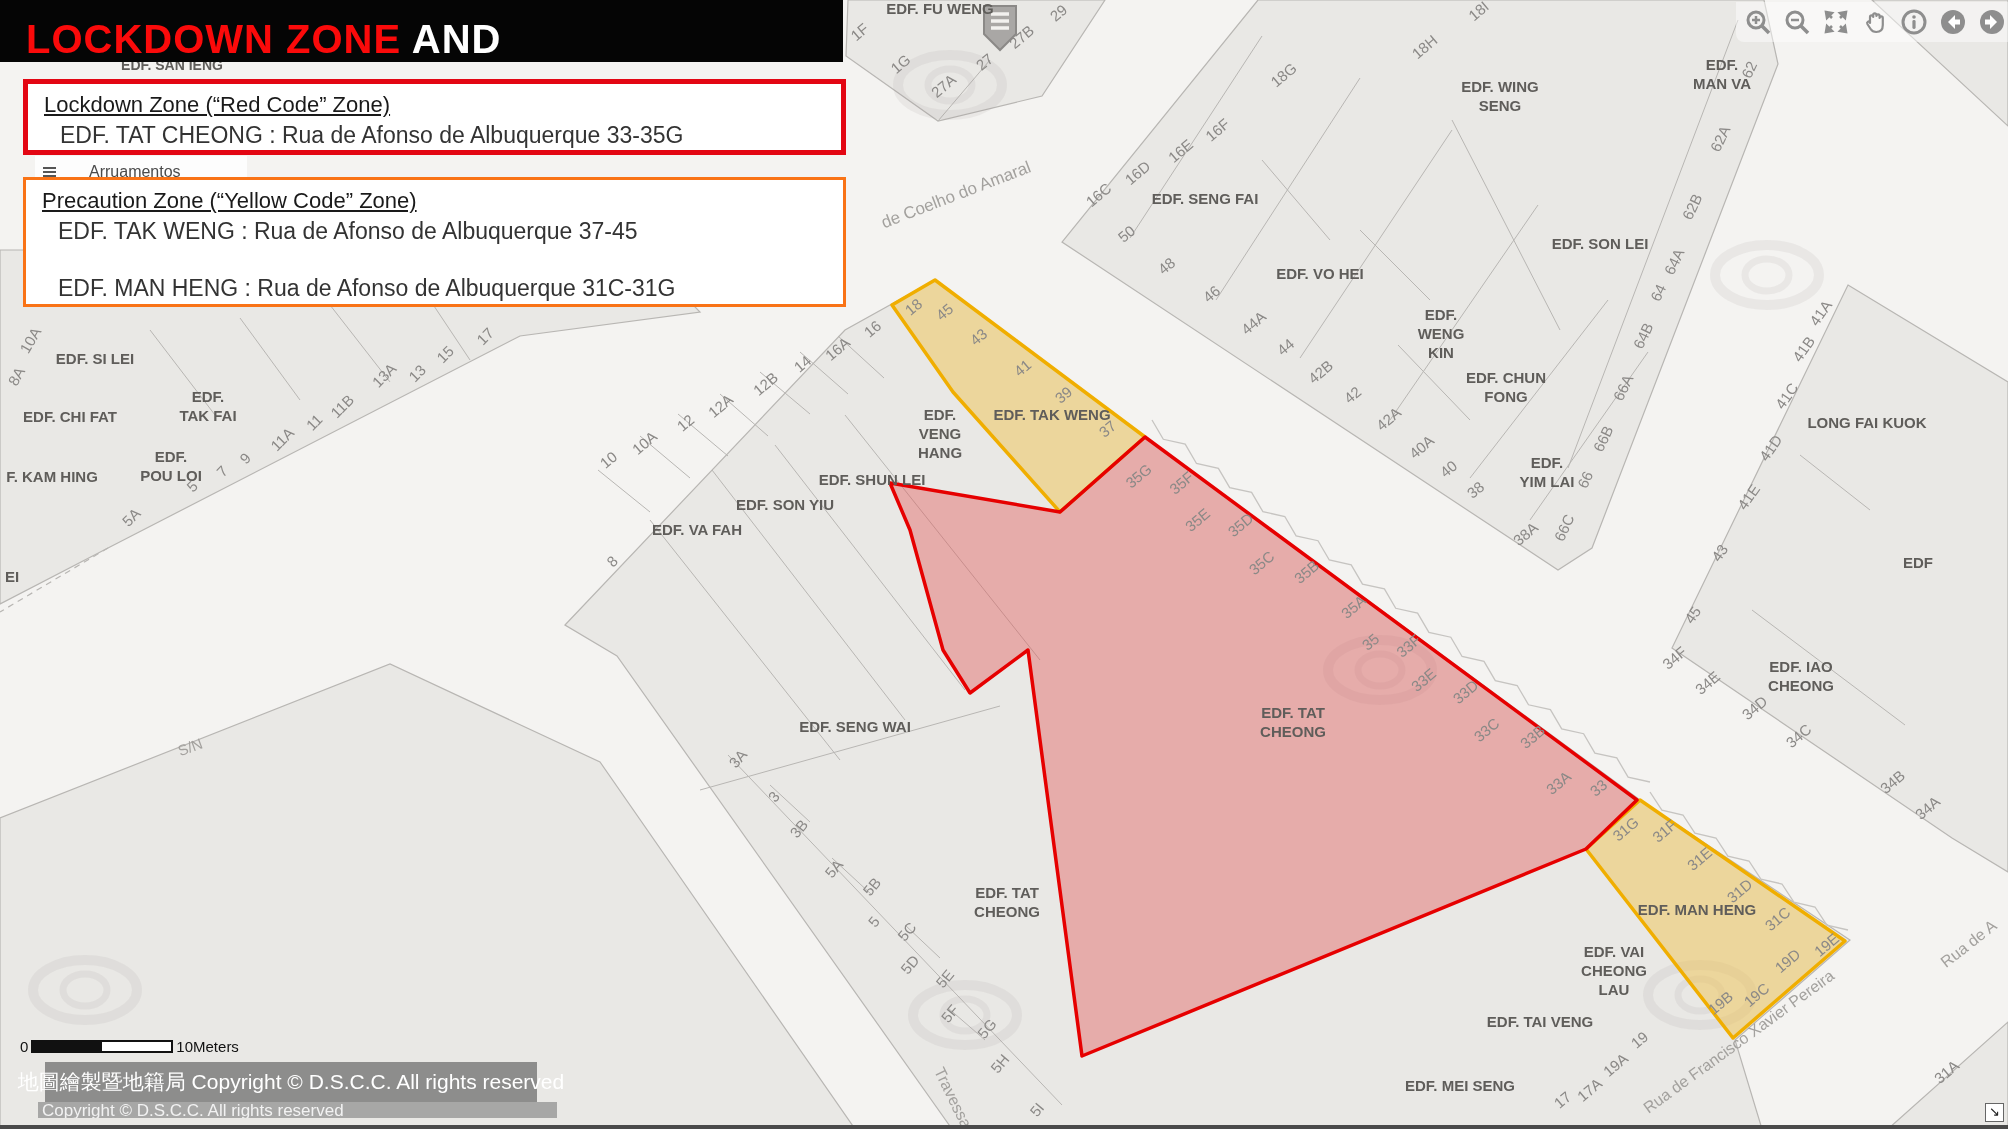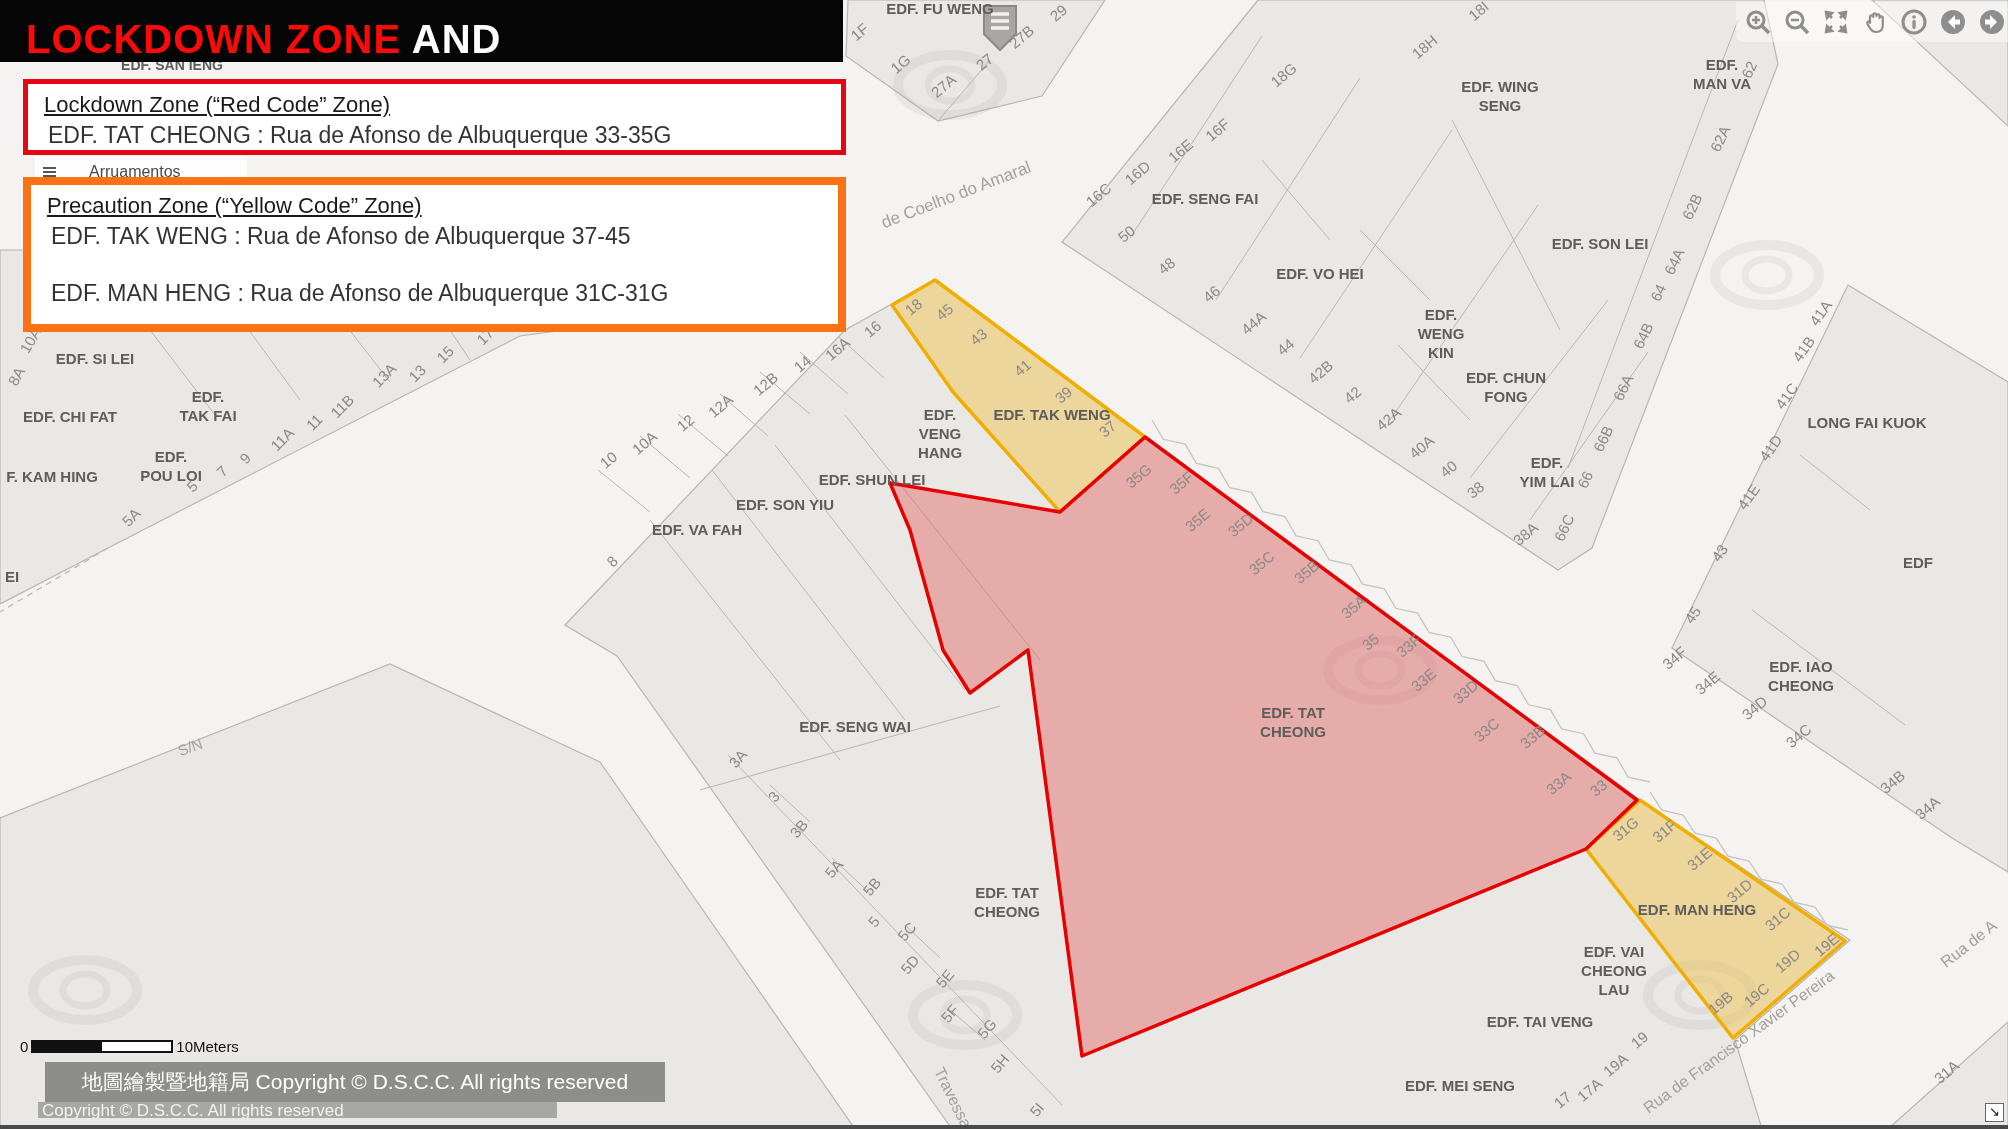--- a/index.html
+++ b/index.html
@@ -7,43 +7,43 @@
          font-family:"Liberation Sans",sans-serif;background:#f4f3f1;}
   #map-svg{position:absolute;left:0;top:0;z-index:0;}
   
   #banner{position:absolute;left:0;top:0;width:843px;height:62px;background:#050505;
           z-index:3;display:flex;align-items:flex-end;padding-left:26px;box-sizing:border-box;}
   #banner span{font-size:40px;font-weight:bold;letter-spacing:1px;white-space:pre;}
   
   .legend-box{position:absolute;left:23px;background:#fff;z-index:2;box-sizing:border-box;
               padding:8px 0 4px 16px;}
   #lockdown-box{top:79px;width:823px;height:76px;border:5px solid #e30613;}
-  #precaution-box{top:177px;width:823px;height:155px;border:8px solid #f97316;}
+  #precaution-box{top:177px;width:823px;height:130px;border:3px solid #f97316;}
   .legend-heading{font-size:22px;color:#1a1a1a;text-decoration:underline;margin:0 0 4px 0;}
-  .legend-line{font-size:23px;color:#333;margin:2px 4px;}
+  .legend-line{font-size:23px;color:#333;margin:2px 16px;}
   #precaution-box .legend-line.second{margin-top:30px;}
   
   #underlay-panel{position:absolute;left:35px;top:156px;width:212px;height:32px;background:#fdfdfd;
                   z-index:1;display:flex;align-items:center;padding-left:8px;box-sizing:border-box;
                   color:#4a4a4a;font-size:16px;gap:27px;}
   #underlay-panel .lines-icon{display:inline-block;width:13px;margin-right:6px;}
   #underlay-panel .lines-icon i{display:block;height:2px;background:#555;margin:2px 0;}
   
   #toolbar{position:absolute;left:1736px;top:2px;width:272px;height:40px;z-index:3;
            display:flex;align-items:center;gap:11px;padding-left:8px;box-sizing:border-box;
            background:rgba(255,255,255,0.45);border-radius:0 0 0 8px;}
   .tool-icon{width:28px;height:28px;cursor:pointer;}
   
   #scalebar{position:absolute;left:20px;top:1038px;z-index:2;display:flex;align-items:center;
             font-size:15px;color:#111;}
   #scalebar .bar{width:138px;height:9px;border:2px solid #111;margin:0 3px;display:flex;}
   #scalebar .bar .h1{flex:1;background:#111;}
   #scalebar .bar .h2{flex:1;background:#fff;}
   
-  #copyright-main{position:absolute;left:45px;top:1062px;width:620px;height:40px;z-index:2;
+  #copyright-main{position:absolute;left:45px;top:1062px;width:492px;height:40px;z-index:2;
        background:rgba(128,128,128,0.88);color:#fff;font-size:21px;display:flex;
        align-items:center;justify-content:center;white-space:nowrap;}
   #copyright-secondary{position:absolute;left:38px;top:1102px;width:515px;height:16px;z-index:1;
        background:rgba(150,150,150,0.8);color:#f2f2f2;font-size:17px;line-height:17px;
        overflow:hidden;white-space:nowrap;padding-left:4px;}
   
   #bottom-border{position:absolute;left:0;top:1125px;width:2008px;height:4px;background:#4a4a4a;z-index:2;}
   #resize-handle{position:absolute;left:1985px;top:1103px;width:17px;height:17px;z-index:3;
        background:#fff;border:1px solid #666;color:#222;font-size:13px;line-height:16px;
        text-align:center;cursor:pointer;}

